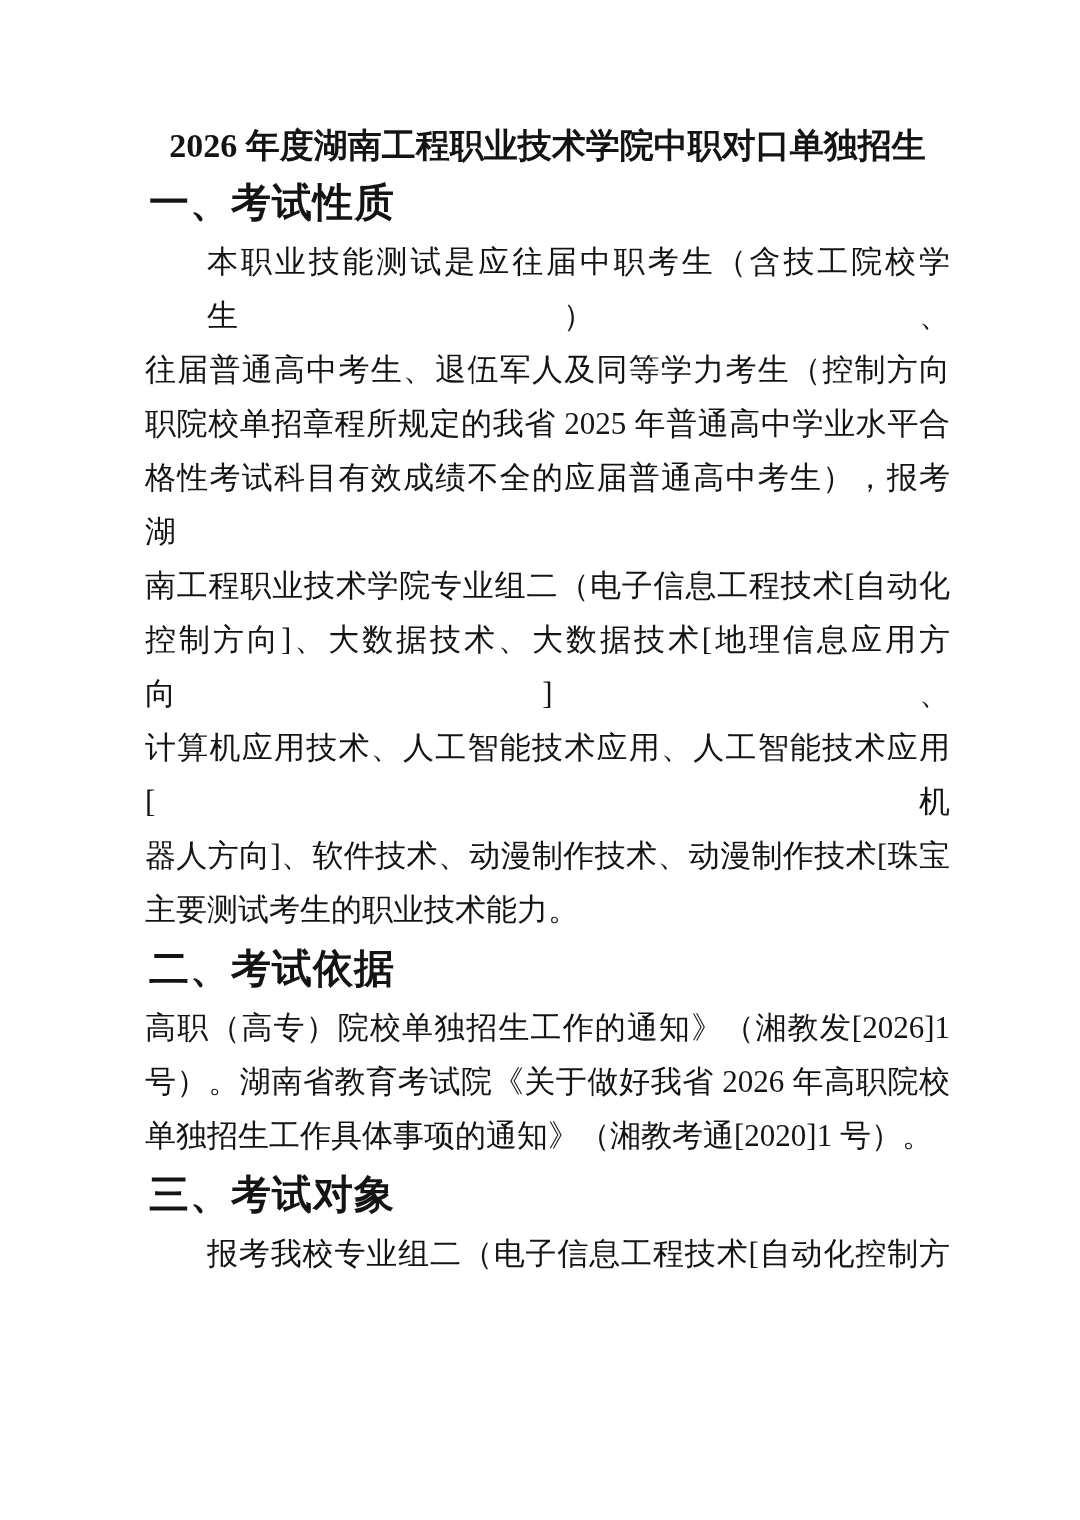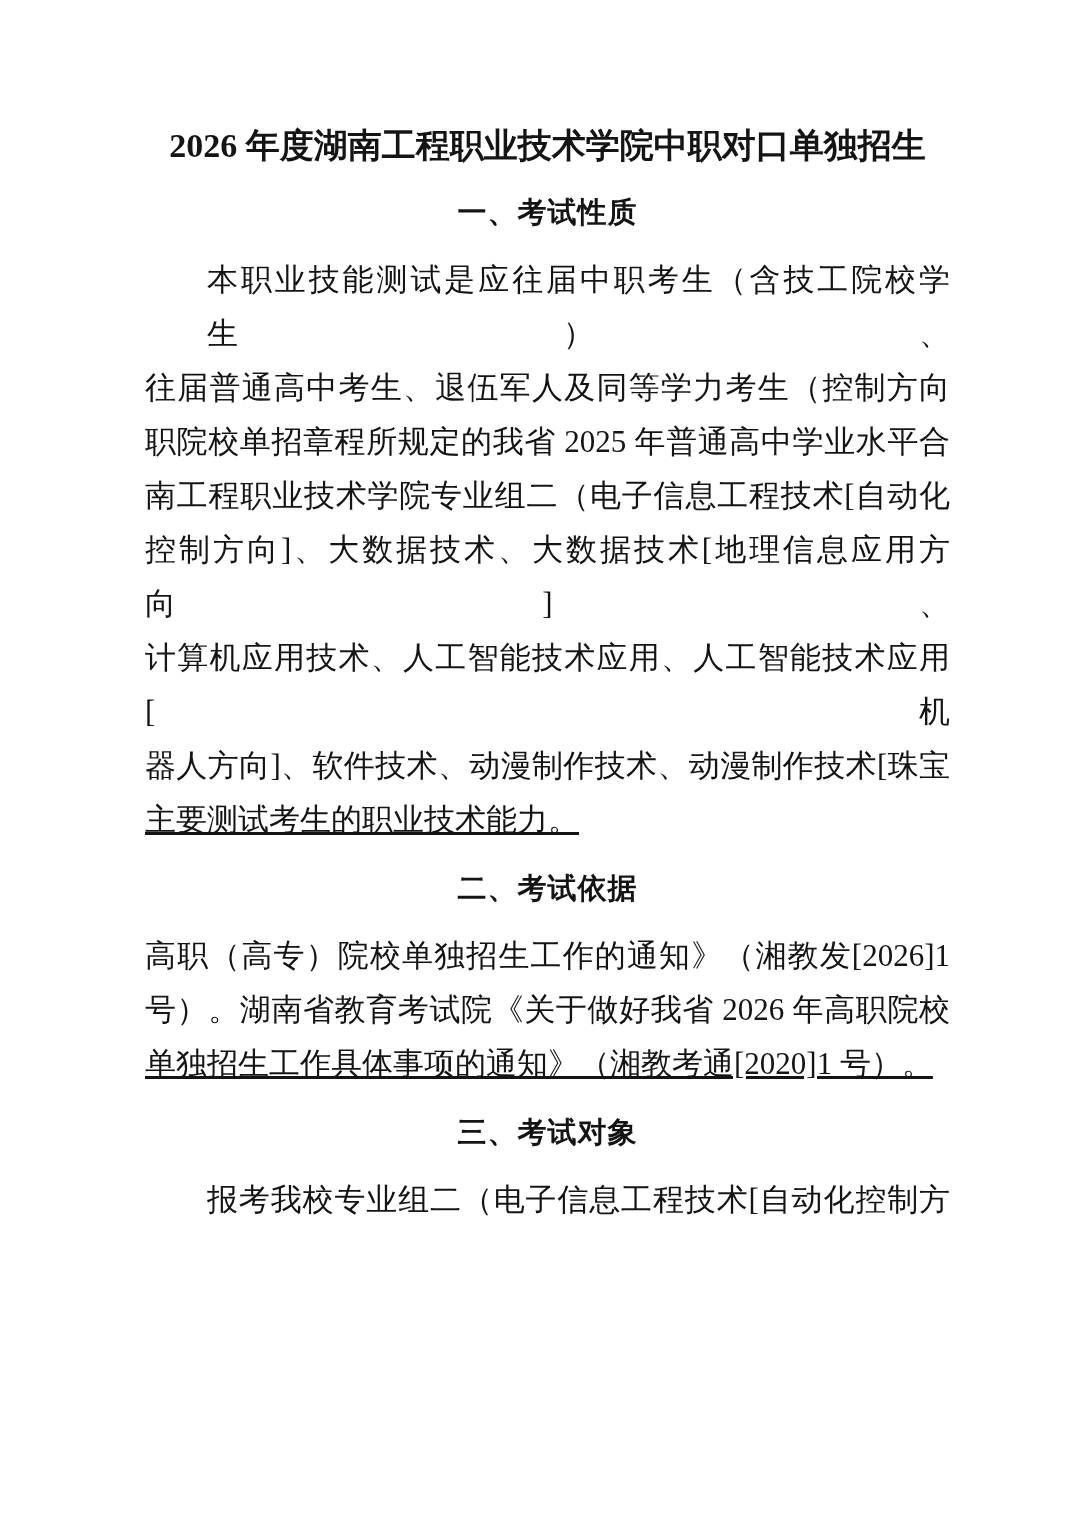--- a/index.html
+++ b/index.html
@@ -16,52 +16,52 @@
   }
   .doc-title {
     text-align: center;
     font-weight: bold;
     font-size: 34px;
     line-height: 50px;
     font-family: "Liberation Serif", "DejaVu Serif", serif;
   }
   .title-line { white-space: nowrap; text-align: center; }
   h2.heading {
-    margin: 14px;
+    margin: 4px;
     font-weight: bold;
-    font-size: 29px;
+    font-size: 40px;
     line-height: 54px;
     letter-spacing: 1px;
     font-family: "Liberation Sans", "DejaVu Sans", sans-serif;
-    text-align: center;
   }
   .para { margin: 6px 0 0 0; }
   .line {
     font-size: 31px;
     line-height: 54px;
     text-align: justify;
     text-align-last: justify;
   }
   .line.first { padding-left: 62px; }
-  .line.last { text-align-last: left; text-decoration: underline; }
+  .line.last { text-align-last: left; }
 </style>
 </head>
 <body>
 
 <div class="page">
 
   <div class="doc-title">
     <div class="title-line">2026 年度湖南工程职业技术学院中职对口单独招生</div>
   </div>
 
   <h2 class="heading">一、考试性质</h2>
   <div class="para">
     <div class="line first">本职业技能测试是应往届中职考生（含技工院校学生）、</div>
     <div class="line">往届普通高中考生、退伍军人及同等学力考生（控制方向</div>
     <div class="line">职院校单招章程所规定的我省 2025 年普通高中学业水平合</div>
+    <div class="line">格性考试科目有效成绩不全的应届普通高中考生），报考湖</div>
     <div class="line">南工程职业技术学院专业组二（电子信息工程技术[自动化</div>
     <div class="line">控制方向]、大数据技术、大数据技术[地理信息应用方向]、</div>
     <div class="line">计算机应用技术、人工智能技术应用、人工智能技术应用[机</div>
     <div class="line">器人方向]、软件技术、动漫制作技术、动漫制作技术[珠宝</div>
     <div class="line last">主要测试考生的职业技术能力。</div>
   </div>
 
   <h2 class="heading">二、考试依据</h2>
   <div class="para">
     <div class="line">高职（高专）院校单独招生工作的通知》（湘教发[2026]1</div>

